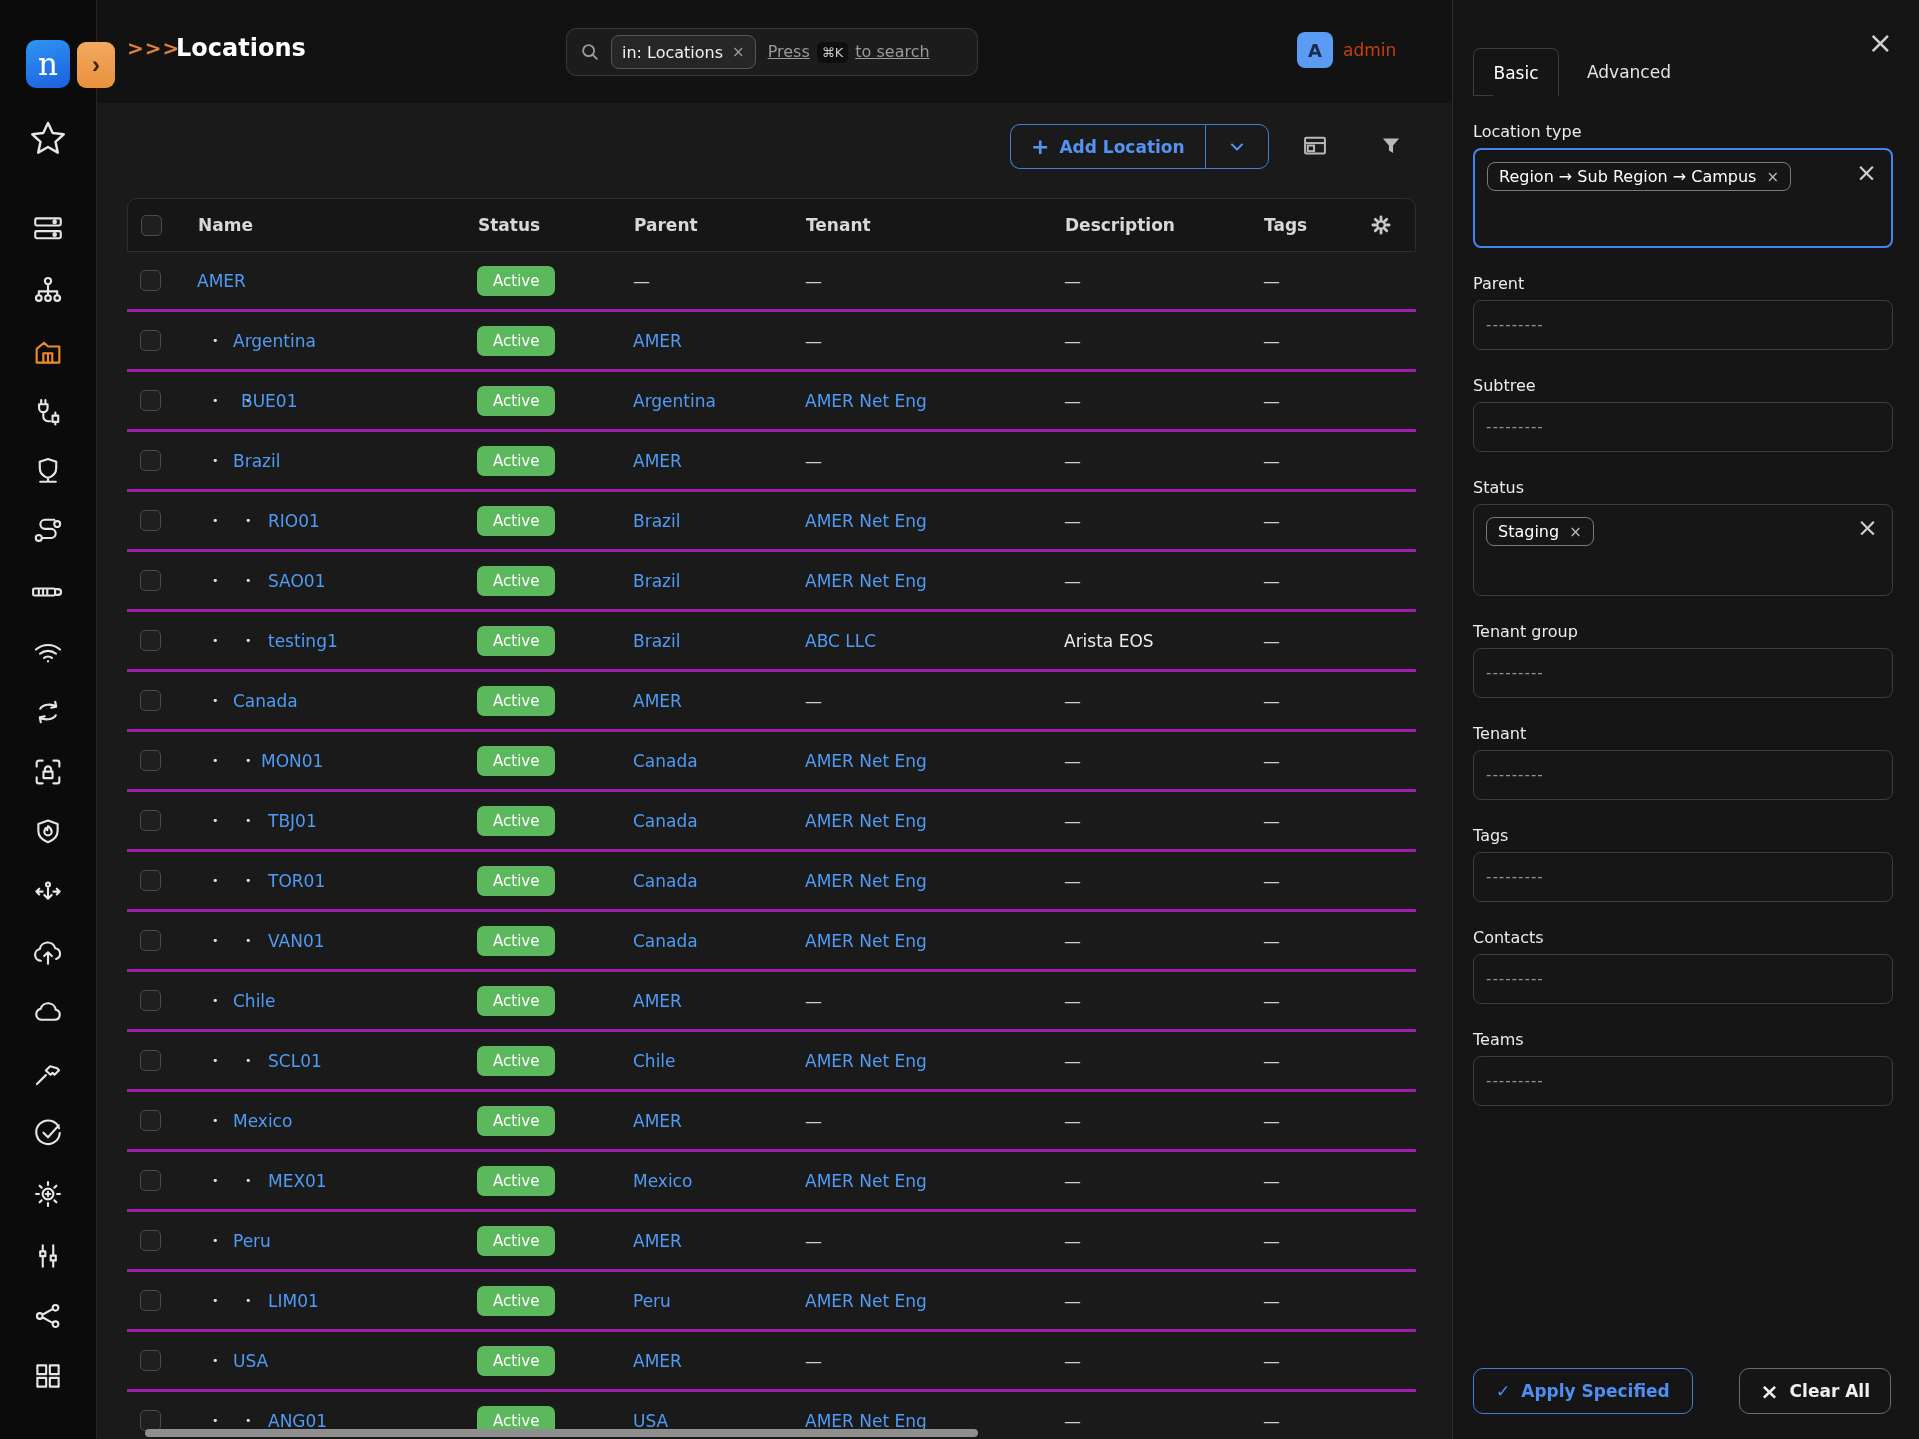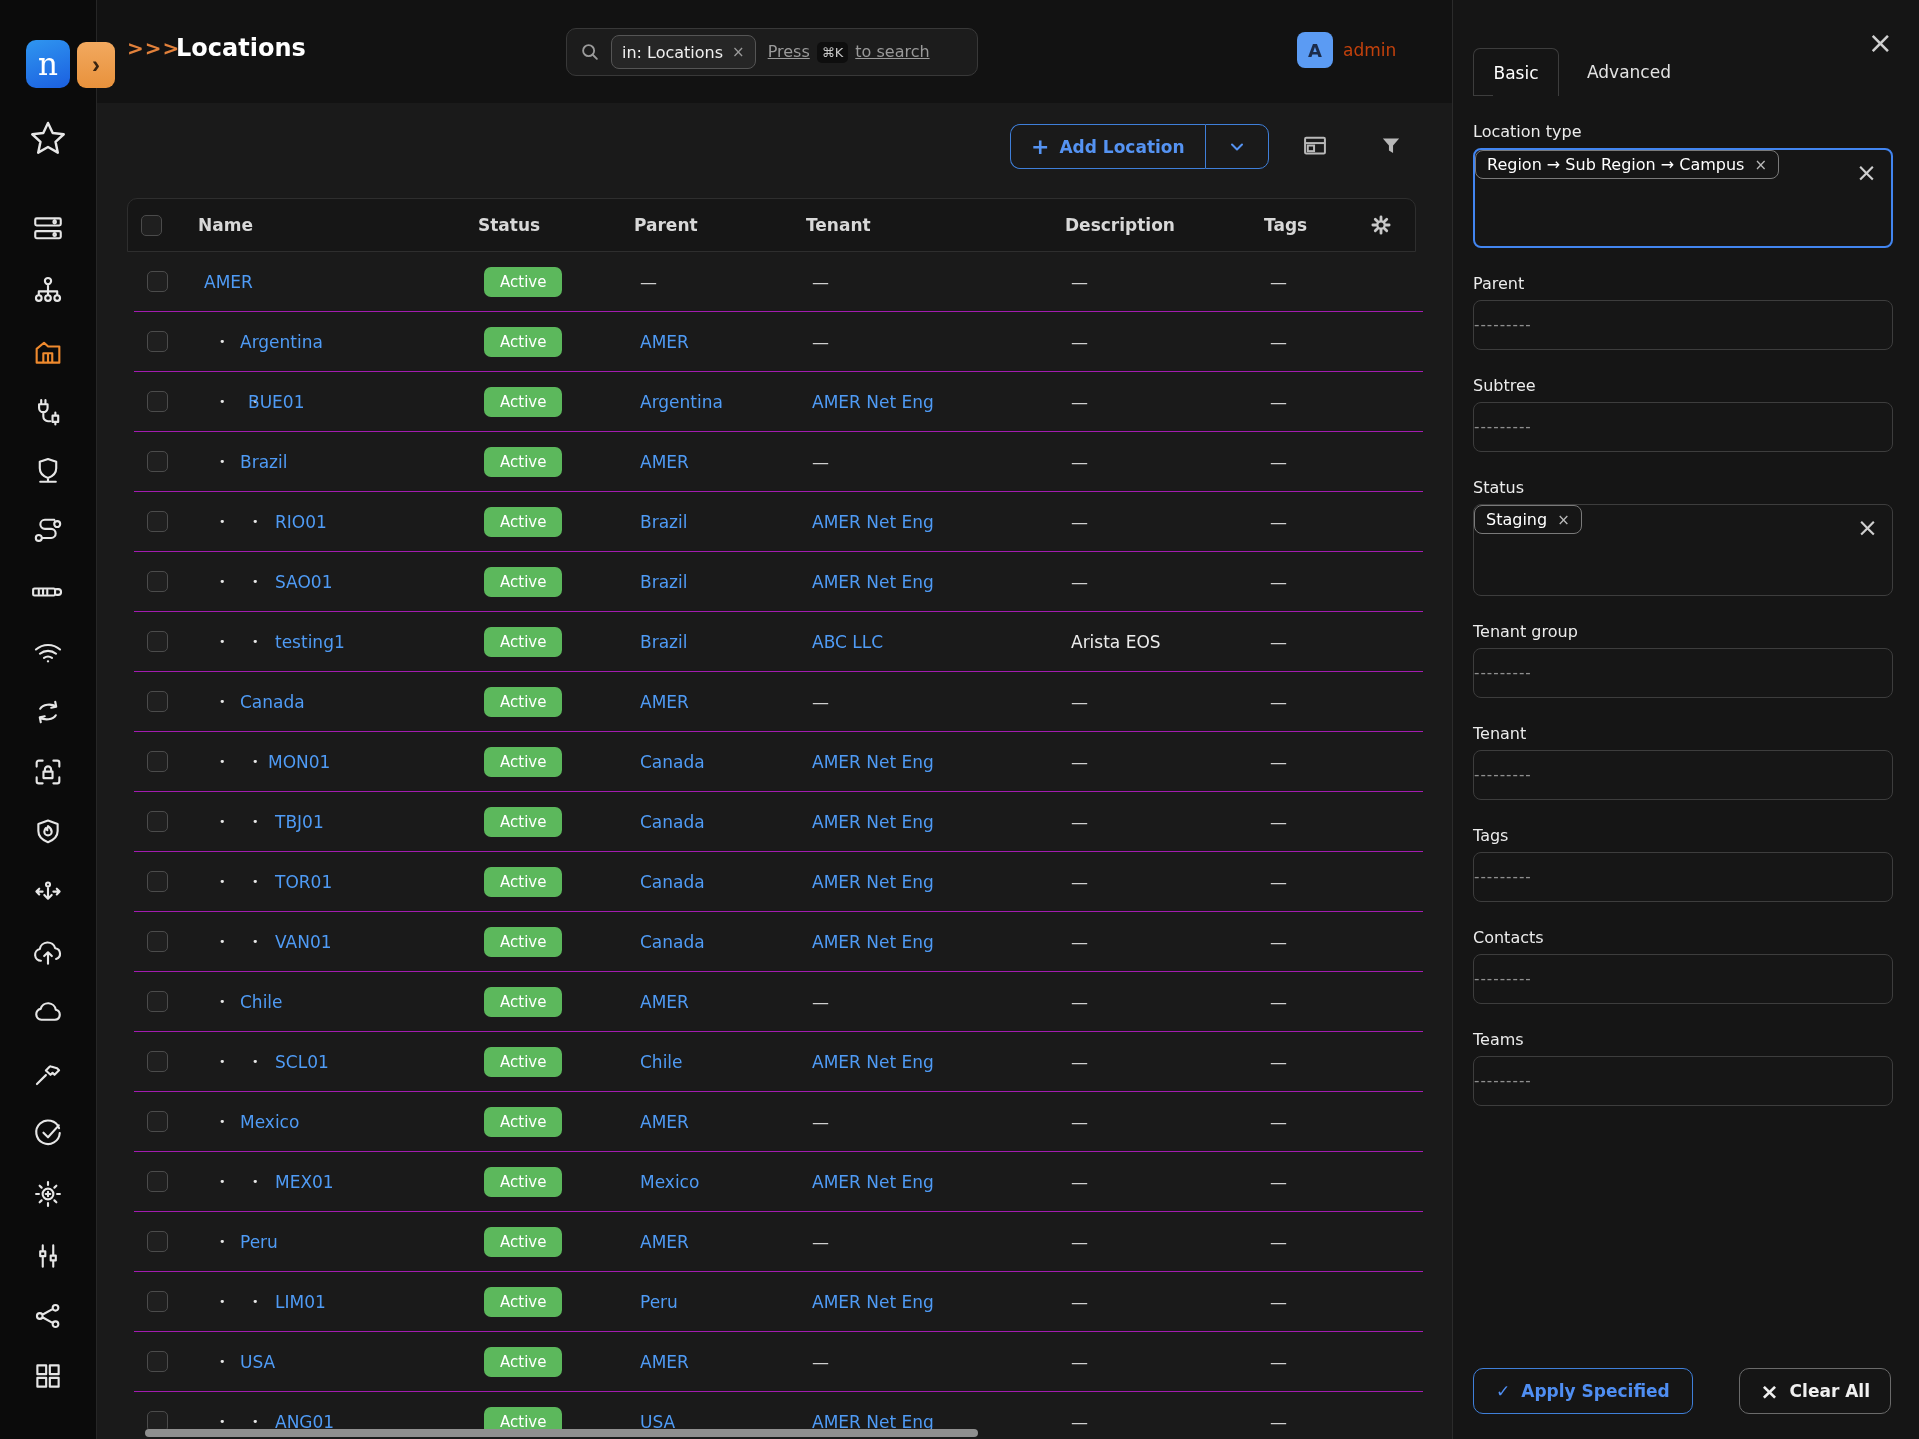--- a/index.html
+++ b/index.html
@@ -42,21 +42,21 @@
   .add-btn .plus { font-size:22px; font-weight:700; }
   .caret-btn { width:64px; height:45px; background:transparent; border:1.5px solid #3f7fd9; border-radius:0 10px 10px 0;
              display:flex; align-items:center; justify-content:center; cursor:pointer; }
   .tool-icon { position:absolute; top:25px; width:36px; height:36px; display:flex; align-items:center; justify-content:center; }
 
   
   .table { position:absolute; left:30px; top:95px; width:1289px; }
   .thead { position:relative; height:54px; background:#161616; border:1px solid #2e2e2e; border-radius:10px 10px 0 0; }
   .th { position:absolute; top:0; bottom:0; display:flex; align-items:center; color:#d8d8d8; font-size:17px; font-weight:700; }
   .rows { position:relative; }
-  .trow { position:absolute; left:7px; width:100%; height:60px; border-bottom:1px solid #a21caf; }
+  .trow { position:absolute; left:0; width:100%; height:60px; border-bottom:3px solid #a21caf; }
   .cell { position:absolute; top:0; bottom:0; display:flex; align-items:center; font-size:17px; }
   .c-check{left:13px;} .c-name{left:70px;} .c-status{left:350px;} .c-parent{left:506px;} .c-tenant{left:678px;}
   .c-desc{left:937px;} .c-tags{left:1136px;} .c-gear{left:1240px;}
   .checkbox { width:21px; height:21px; border:1.5px solid #4b4b4b; border-radius:5px; background:#1f1f1f; }
   .lnk { color:#4f9bf5; text-decoration:none; }
   .dash { color:#cfcfcf; }
   .plain { color:#ececec; }
   .badge { height:30px; padding:0 16px; border-radius:7px; background:#5cb85c; color:#fff; font-size:15px; font-weight:500;
            display:flex; align-items:center; }
   .blt { position:absolute; top:0; bottom:0; display:flex; align-items:center; color:#e8e8e8; font-size:11px; }
@@ -66,21 +66,21 @@
   .filters { position:absolute; right:0; top:0; width:467px; height:1439px; background:#151515; border-left:1px solid #2b2b2b; padding:24px 28px 0 20px; z-index:6; }
   .f-title { color:#fff; font-size:29px; font-weight:700; }
   .f-close { position:absolute; right:26px; top:28px; color:#cfcfcf; font-size:30px; line-height:1; cursor:pointer; }
   .tabs { position:relative; margin-top:24px; height:48px; display:flex; align-items:stretch; }
   .tabs::before { content:''; position:absolute; left:0; bottom:0; width:20px; height:1px; background:#3d3d3d; }
   .tab-active { width:86px; border:1px solid #3d3d3d; border-bottom:none; border-radius:7px 7px 0 0; color:#fff; font-size:17px;
                 display:flex; align-items:center; justify-content:center; cursor:pointer; background:#151515; }
   .tab { padding:0 28px; color:#e3e3e3; font-size:17px; display:flex; align-items:center; cursor:pointer; }
   .f-field { margin-top:26px; }
   .f-label { color:#ececec; font-size:16px; margin-bottom:7px; }
-  .f-input { position:relative; width:420px; border:1px solid #3d3d3d; border-radius:8px; background:#161616; }
+  .f-input { position:relative; width:420px; border:1px solid #3d3d3d; border-radius:8px; background:#161616; padding:12px; }
   .f-input.short { height:50px; display:flex; align-items:center; }
   .f-input.tall { height:100px; }
   .f-input.med { height:92px; }
   .f-input.focused { border:2px solid #4285f0; }
   .ph { color:#8f8f8f; font-size:15px; letter-spacing:1px; }
   .chip { display:inline-flex; align-items:center; gap:10px; border:1px solid #7a7a7a; border-radius:8px; padding:4px 11px;
           color:#fff; font-size:16px; }
   .chip .x { color:#b9b9b9; font-size:15px; cursor:pointer; }
   .clear-x { position:absolute; right:14px; top:10px; color:#cfcfcf; font-size:25px; line-height:1; cursor:pointer; }
   .f-footer { position:absolute; left:20px; right:28px; bottom:25px; display:flex; justify-content:space-between; }

